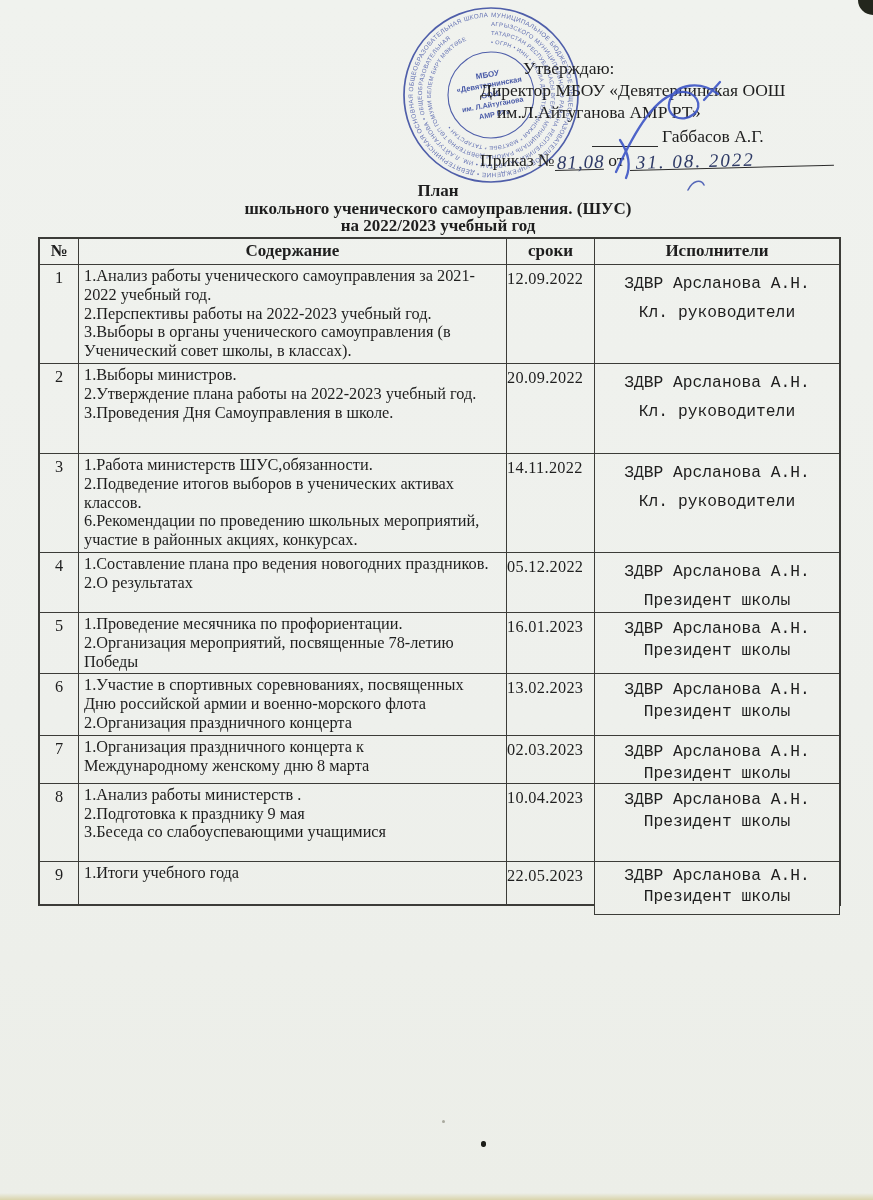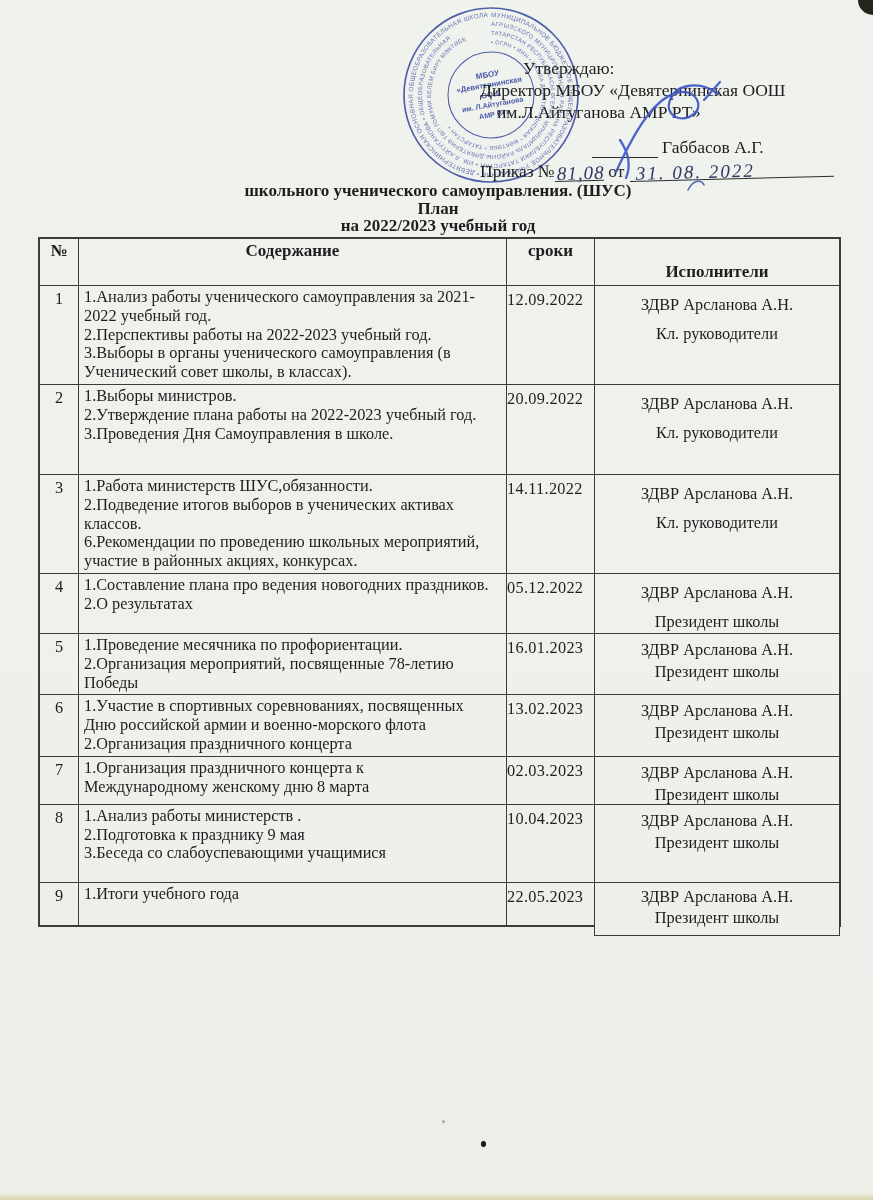--- a/index.html
+++ b/index.html
@@ -14,46 +14,46 @@
                 background:linear-gradient(180deg,rgba(216,211,171,0) 0%,#d9d4ac 100%);}
   .speck1{position:absolute;left:481px;top:1141px;width:5px;height:6px;background:#1c1d18;border-radius:45%;}
   .speck2{position:absolute;left:442px;top:1120px;width:3px;height:3px;background:#a9a99e;border-radius:50%;}
   
   .stamp{position:absolute;left:394px;top:4px;width:194px;height:184px;mix-blend-mode:multiply;opacity:.92;}
   
   .approval{position:absolute;left:480px;top:57px;width:360px;font-size:17.5px;line-height:22px;}
   .appr-line{white-space:nowrap;}
   .ind-1{padding-left:43px;}
   .ind-3{padding-left:17px;}
-  .sig-row{margin-top:13px;}
+  .sig-row{margin-top:2px;}
   .uline{display:inline-block;border-bottom:1.4px solid #2c2c2c;height:18px;vertical-align:bottom;}
   .ul-sign{width:66px;margin-left:112px;margin-right:4px;}
   .order-row{margin-top:2px;}
   .hw{font-style:italic;color:#2e3a66;font-size:19px;text-align:left;
       transform:rotate(-1.5deg);transform-origin:left bottom;letter-spacing:1px;}
   .hw-num{width:47px;padding-left:2px;}
   .hw-date{width:198px;margin-left:6px;padding-left:6px;letter-spacing:2px;}
   .signature-svg{position:absolute;left:580px;top:78px;width:160px;height:104px;}
   .pen-mark{position:absolute;left:686px;top:177px;width:20px;height:15px;}
   
   .title{position:absolute;left:38px;top:182px;width:800px;text-align:center;
          font-weight:bold;font-size:17px;line-height:17.5px;}
   
   .plan-table{position:absolute;left:38px;top:237px;width:799px;
               display:grid;grid-template-columns:39px 428px 88px 244px;
               border:2px solid #3c3c38;border-bottom:none;overflow:visible;}
   .cell{border-right:1.4px solid #3c3c38;border-bottom:1.4px solid #3c3c38;
         box-sizing:border-box;font-size:16.3px;position:relative;}
   .cell:nth-child(4n){border-right:none;}
   .th{font-weight:bold;text-align:center;font-size:17px;min-height:26px;padding-top:2px;}
-  .th-exec{margin-top:21px;}
+  .th-exec{}
   .num{text-align:center;padding-top:3px;}
   .content{padding:2px 16px 2px 5px;line-height:18.8px;}
   .date{text-align:left;padding-top:4px;letter-spacing:.3px;}
-  .exec{text-align:center;line-height:19px;display:flex;flex-direction:column;align-items:center;}
+  .exec{text-align:center;line-height:19px;display:flex;flex-direction:column;align-items:center;font-family:Liberation Mono, monospace;}
   .exec.spaced{padding-top:9px;row-gap:10px;}
   .exec.tight{padding-top:6px;row-gap:3px;}
   .exec.rr8{padding-top:4px;row-gap:2px;border-bottom:none;}
   
   .rr0.num{min-height:95px;} .rr1.num{min-height:90px;} .rr2.num{min-height:85px;}
   .rr3.num{min-height:60px;} .rr4.num{min-height:60px;} .rr5.num{min-height:57px;}
   .rr6.num{min-height:42px;} .rr7.num{min-height:78px;} .rr8.num{min-height:41px;}
   .rr8{border-bottom-width:2px;}
   
   .exec.rr8::after{content:"";position:absolute;left:-1.4px;right:-1.4px;top:100%;height:8px;
@@ -113,22 +113,22 @@
       <path d="M 138 16 C 120 2 96 6 90 22 C 84 38 102 46 114 36 C 124 28 116 12 100 14 C 76 18 56 50 36 94"></path>
       <path d="M 40 62 C 48 74 52 86 46 100"></path>
       <path d="M 124 22 L 140 4"></path>
     </g>
   </svg>
   <svg class="pen-mark" viewBox="0 0 20 15">
     <path d="M2 13 C 7 3 15 2 18 8" fill="none" stroke="#5567b8" stroke-width="1.6" stroke-linecap="round"></path>
   </svg>
 
   <div class="title">
+    <div>План</div>
     <div>школьного ученического самоуправления. (ШУС)</div>
-    <div>План</div>
     <div>на 2022/2023 учебный год</div>
   </div>
 
   <div class="plan-table">
     <div class="cell th">№</div>
     <div class="cell th">Содержание</div>
     <div class="cell th">сроки</div>
     <div class="cell th th-exec">Исполнители</div>
 
   <div class="cell num rr0">1</div>

